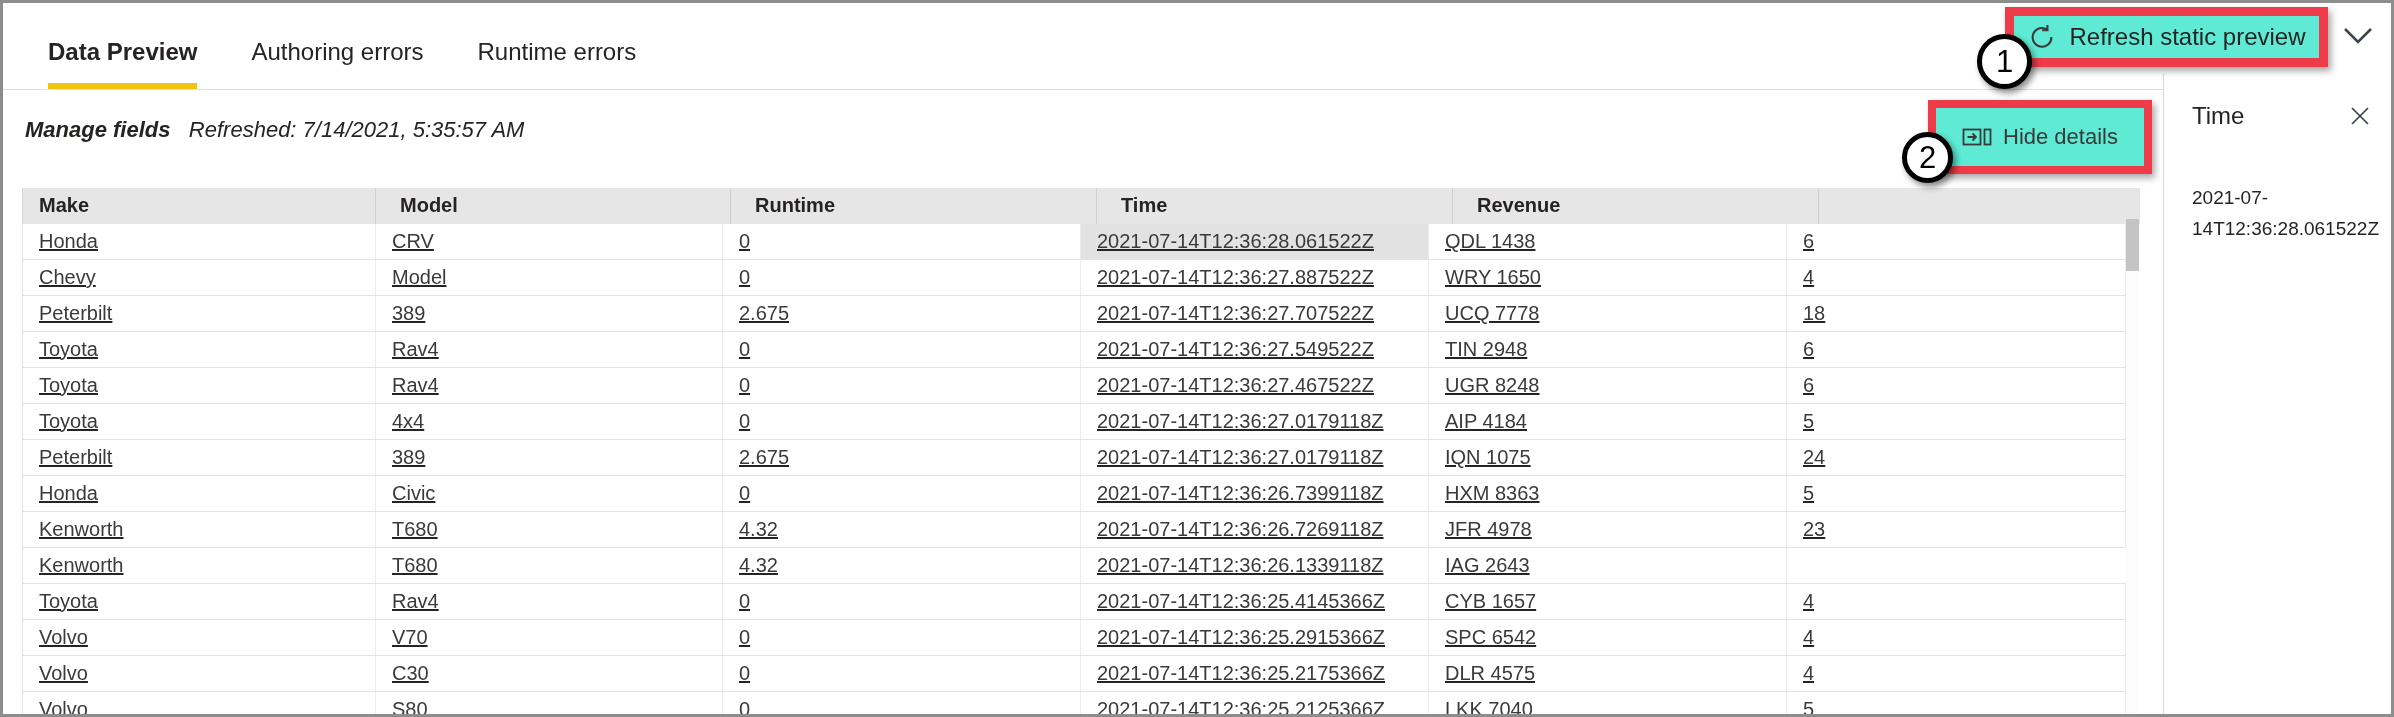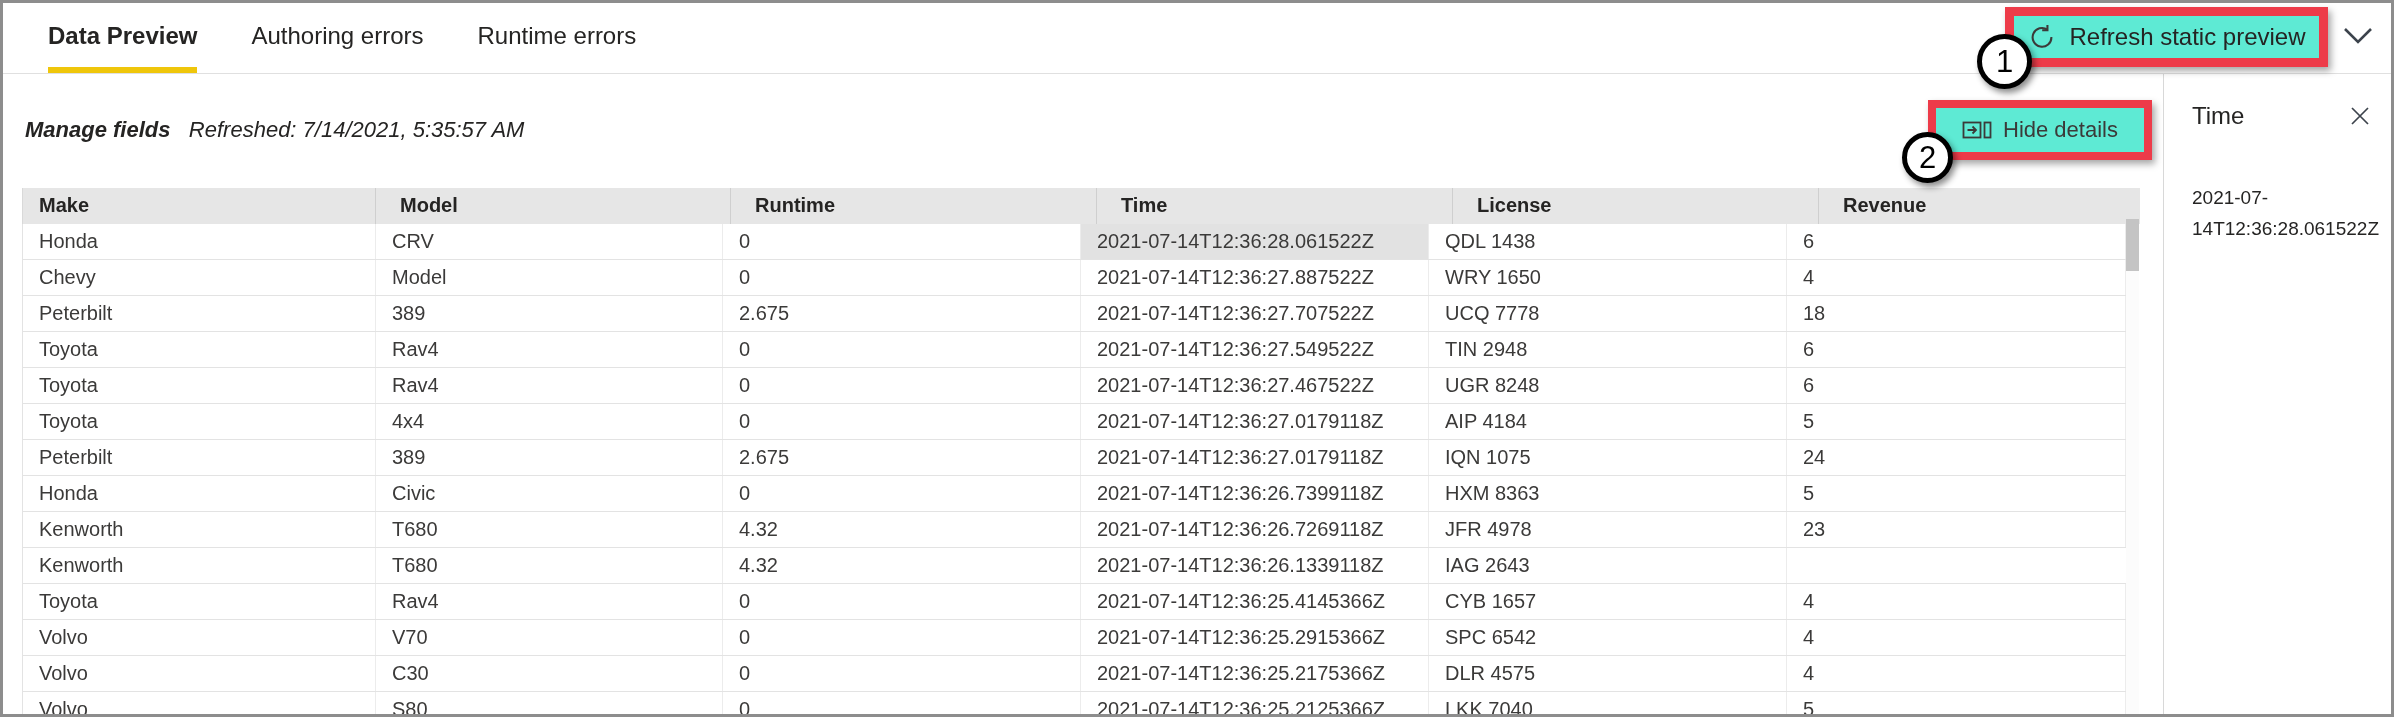--- a/index.html
+++ b/index.html
@@ -5,38 +5,38 @@
   * { margin:0; padding:0; box-sizing:border-box; }
   html,body { width:2394px; height:717px; overflow:hidden; }
   body {
     font-family:"Liberation Sans", sans-serif;
     background:#ffffff; color:#252423; position:relative;
   }
   .frame { position:absolute; inset:0; border:3px solid #8d8d8d; pointer-events:none; z-index:50; }
 
   
   .tabbar {
-    position:absolute; left:0; top:0; width:100%; height:74px;
+    position:absolute; left:0; top:16px; width:100%; height:74px;
     border-bottom:1px solid #e0e0e0; background:#fff;
     display:flex; align-items:stretch; padding-left:48px; gap:54px;
   }
   .tab {
     font-size:24px; color:#252423; display:flex; align-items:center;
     padding-top:4px; border-bottom:6px solid transparent; cursor:pointer; white-space:nowrap;
   }
   .tab.active { font-weight:700; border-bottom-color:#EFC60B; }
 
   
   .hl-box {
     position:absolute; border:9px solid #ED3B49; background:#5eead4;
     box-shadow:3px 4px 7px rgba(0,0,0,0.35);
     display:flex; align-items:center; justify-content:center; z-index:10;
   }
   .hl-box1 { left:2005px; top:7px; width:323px; height:60px; }
-  .hl-box2 { left:1928px; top:100px; width:224px; height:60px; border-width:8px; }
+  .hl-box2 { left:1928px; top:100px; width:224px; height:74px; border-width:8px; }
   .refresh-label { font-size:24px; color:#252423; margin-left:12px; white-space:nowrap; }
   .hide-label   { font-size:22px; color:#3b3a39; margin-left:11px; white-space:nowrap; }
   .chevron-btn { position:absolute; left:2338px; top:16px; width:40px; height:40px;
     display:flex; align-items:center; justify-content:center; cursor:pointer; z-index:5; }
 
   .num-circle {
     position:absolute; background:#fff; border:5px solid #000; border-radius:50%;
     display:flex; align-items:center; justify-content:center;
     font-size:31px; color:#000; z-index:20;
     box-shadow:3px 4px 6px rgba(0,0,0,0.45);
@@ -58,21 +58,21 @@
     gap:8px;
   }
   .th {
     font-size:20px; font-weight:700; color:#252423;
     line-height:35px; padding-left:16px;
     border-right:1px solid #cfcfcf; overflow:hidden; white-space:nowrap;
   }
   .tbody { width:2104px; border-left:1px solid #e3e3e3; }
   .trow {
     display:grid; grid-template-columns:353px 347px 358px 348px 358px 339px;
-    height:36px; border-bottom:1px solid #e3e3e3; background:#fff;
+    height:36px; border-bottom:1px solid #e3e3e3; background:#fff;text-decoration:underline;
   }
   .td {
     font-size:20px; color:#3b3a39; line-height:35px; padding-left:16px;
     border-right:1px solid #ececec; overflow:hidden; white-space:nowrap; cursor:pointer;
   }
   .td.selected { background:#E2E2E2; }
 
   
   .vscroll { position:absolute; left:2126px; top:224px; width:13px; height:490px; background:#fcfcfc; z-index:2; }
   .vscroll .thumb { position:absolute; left:0; top:-5px; width:13px; height:52px; background:#c4c4c4; }
@@ -135,21 +135,20 @@
   <span class="hide-label">Hide details</span>
 </div>
 <div class="num-circle circle2">2</div>
 
 <div class="table-wrap">
   <div class="thead">
     <div class="th">Make</div>
     <div class="th">Model</div>
     <div class="th">Runtime</div>
     <div class="th">Time</div>
-    <div class="th">License</div>
     <div class="th">Revenue</div>
   </div>
   <div class="tbody">
       <div class="trow">
         <div class="td">Honda</div>
         <div class="td">CRV</div>
         <div class="td">0</div>
         <div class="td selected">2021-07-14T12:36:28.061522Z</div>
         <div class="td">QDL 1438</div>
         <div class="td">6</div>

